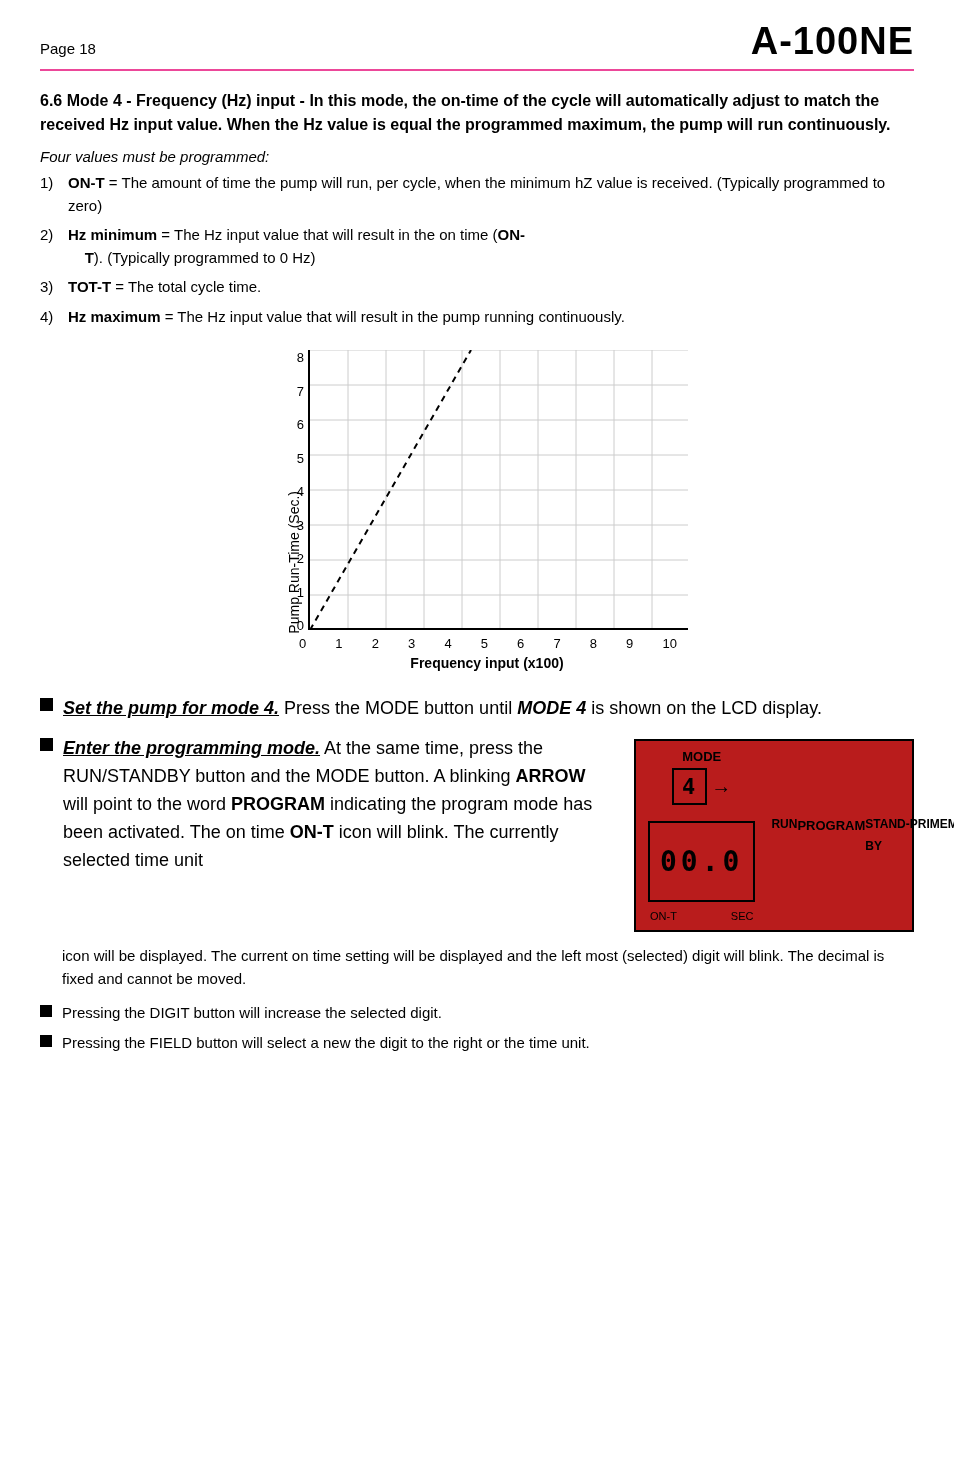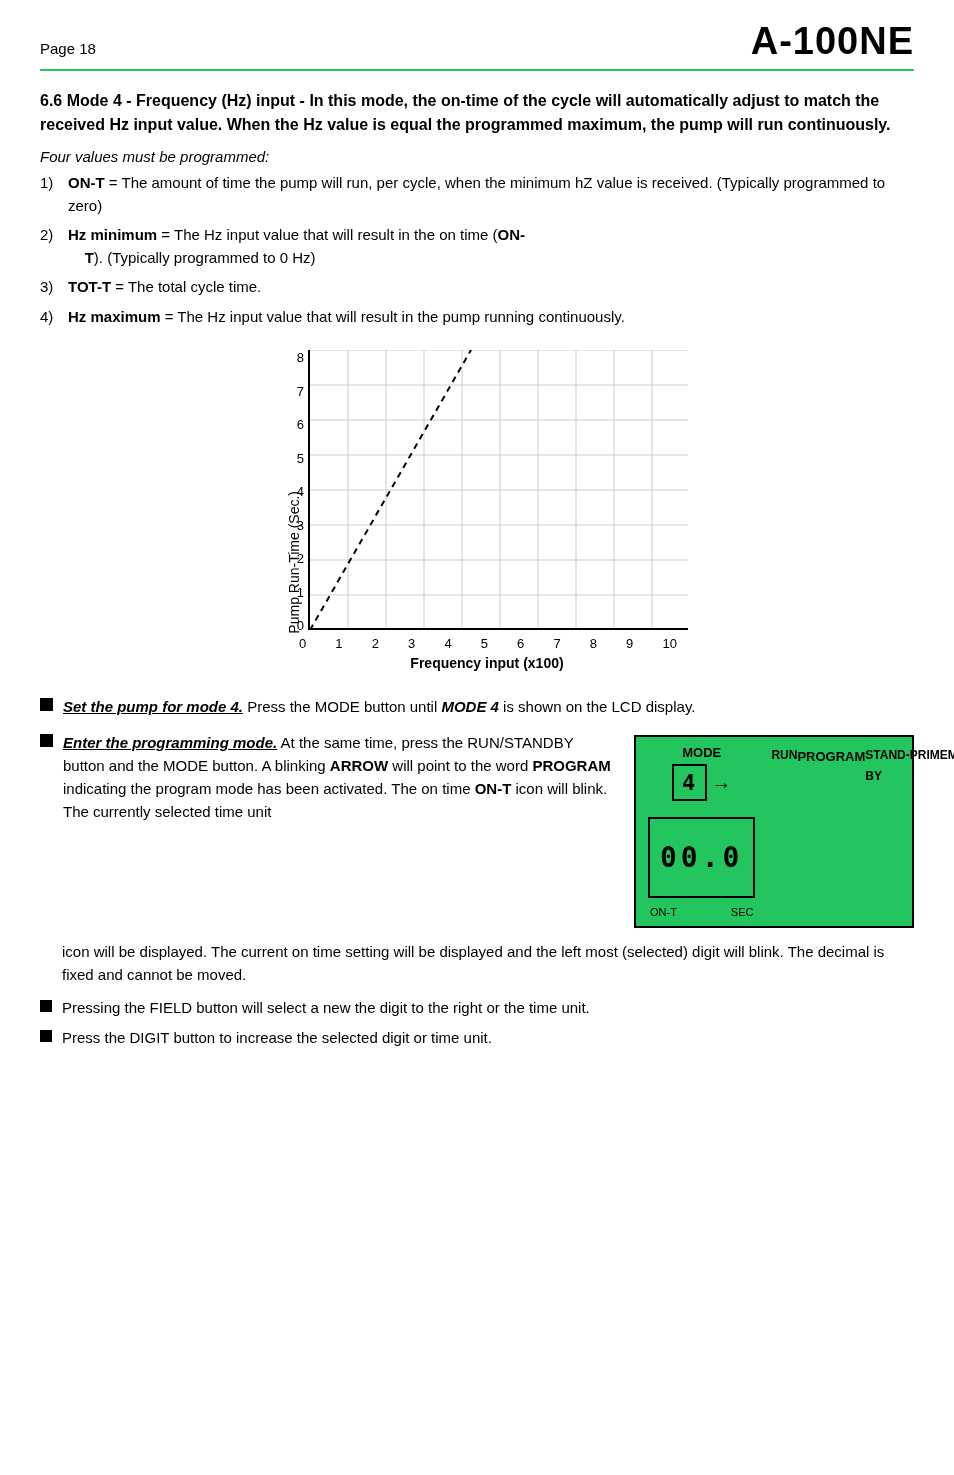--- a/index.html
+++ b/index.html
@@ -9,21 +9,21 @@
       font-size: 15px;
       color: #000;
       width: 954px;
       min-height: 1475px;
       padding: 20px 40px 40px 40px;
     }
     .header {
       display: flex;
       justify-content: space-between;
       align-items: baseline;
-      border-bottom: 2px solid #22c55e;
+      border-bottom: 2px solid #ec4899;
       padding-bottom: 6px;
       margin-bottom: 18px;
     }
     .header-page {
       font-size: 15px;
     }
     .header-title {
       font-size: 38px;
       font-weight: bold;
       letter-spacing: 1px;
@@ -116,21 +116,21 @@
       text-align: right;
       width: 24px;
     }
     .bullet-section {
       margin: 10px 0 8px 0;
     }
     .bullet-item {
       display: flex;
       align-items: flex-start;
       margin-bottom: 12px;
-      font-size: 15px;
+      font-size: 18px;
       line-height: 1.55;
     }
     .bullet-square {
       width: 13px;
       height: 13px;
       background: #000;
       min-width: 13px;
       margin-top: 3px;
       margin-right: 10px;
     }
@@ -151,22 +151,22 @@
       font-size: 15px;
       line-height: 1.55;
       padding-right: 20px;
     }
     .device-diagram {
       width: 280px;
       border: 2px solid #000;
       padding: 8px 12px;
       font-size: 13px;
       display: flex;
-      align-items: flex-start;
-      background: #22c55e;
+      align-items: center;
+      background: #b91c1c;
       margin-top: 4px;
     }
     .device-left {
       display: flex;
       flex-direction: column;
       align-items: center;
       margin-right: 10px;
     }
     .mode-label {
       font-size: 13px;
@@ -364,19 +364,19 @@
         <span>MINIMUM</span>
         <span>MAXIMUM</span>
       </div>
     </div>
   </div>
 
   <div class="continued-text">icon will be displayed. The current on time setting will be displayed and the left most (selected) digit will blink.  The decimal is fixed and cannot be moved.</div>
 
   <div class="small-bullet">
     <div class="small-bullet-sq"></div>
-    <span>Pressing the FIELD button will select a new the digit to the right or the time unit.</span>
+    <span>Pressing the DIGIT button will increase the selected digit.</span>
   </div>
   <div class="small-bullet">
     <div class="small-bullet-sq"></div>
-    <span>Press the DIGIT button to increase the selected digit or time unit.</span>
+    <span>Pressing the FIELD button will select a new the digit to the right or the time unit.</span>
   </div>
 </div>
 
 </body></html>

